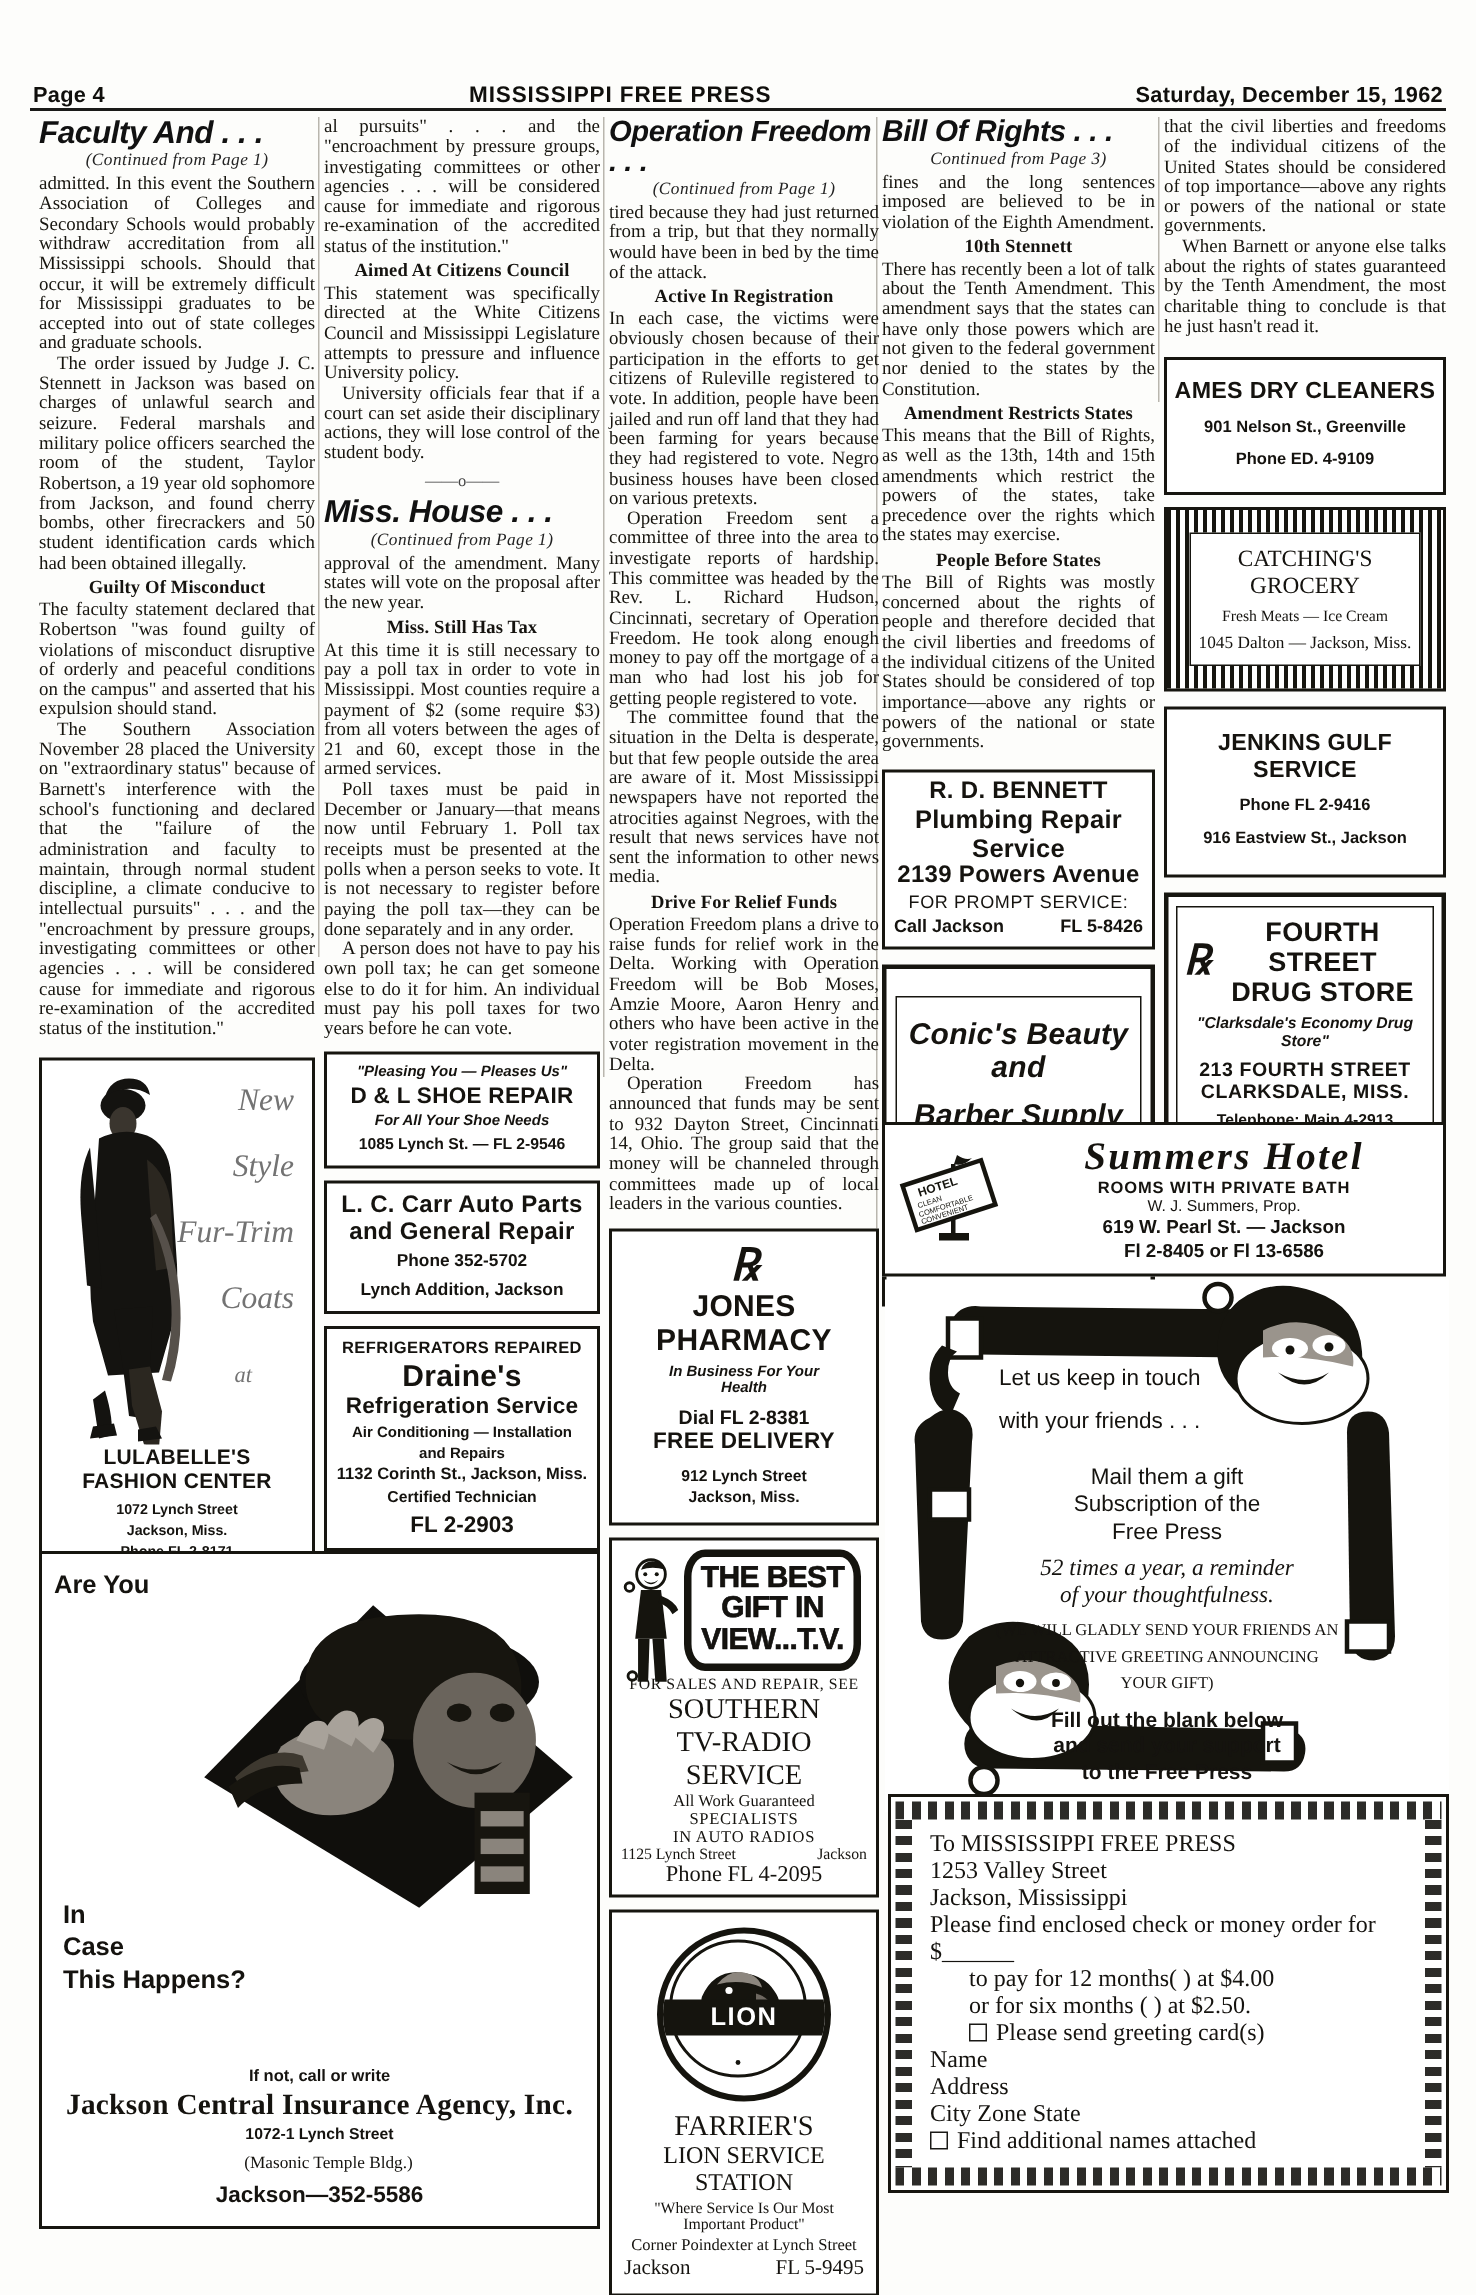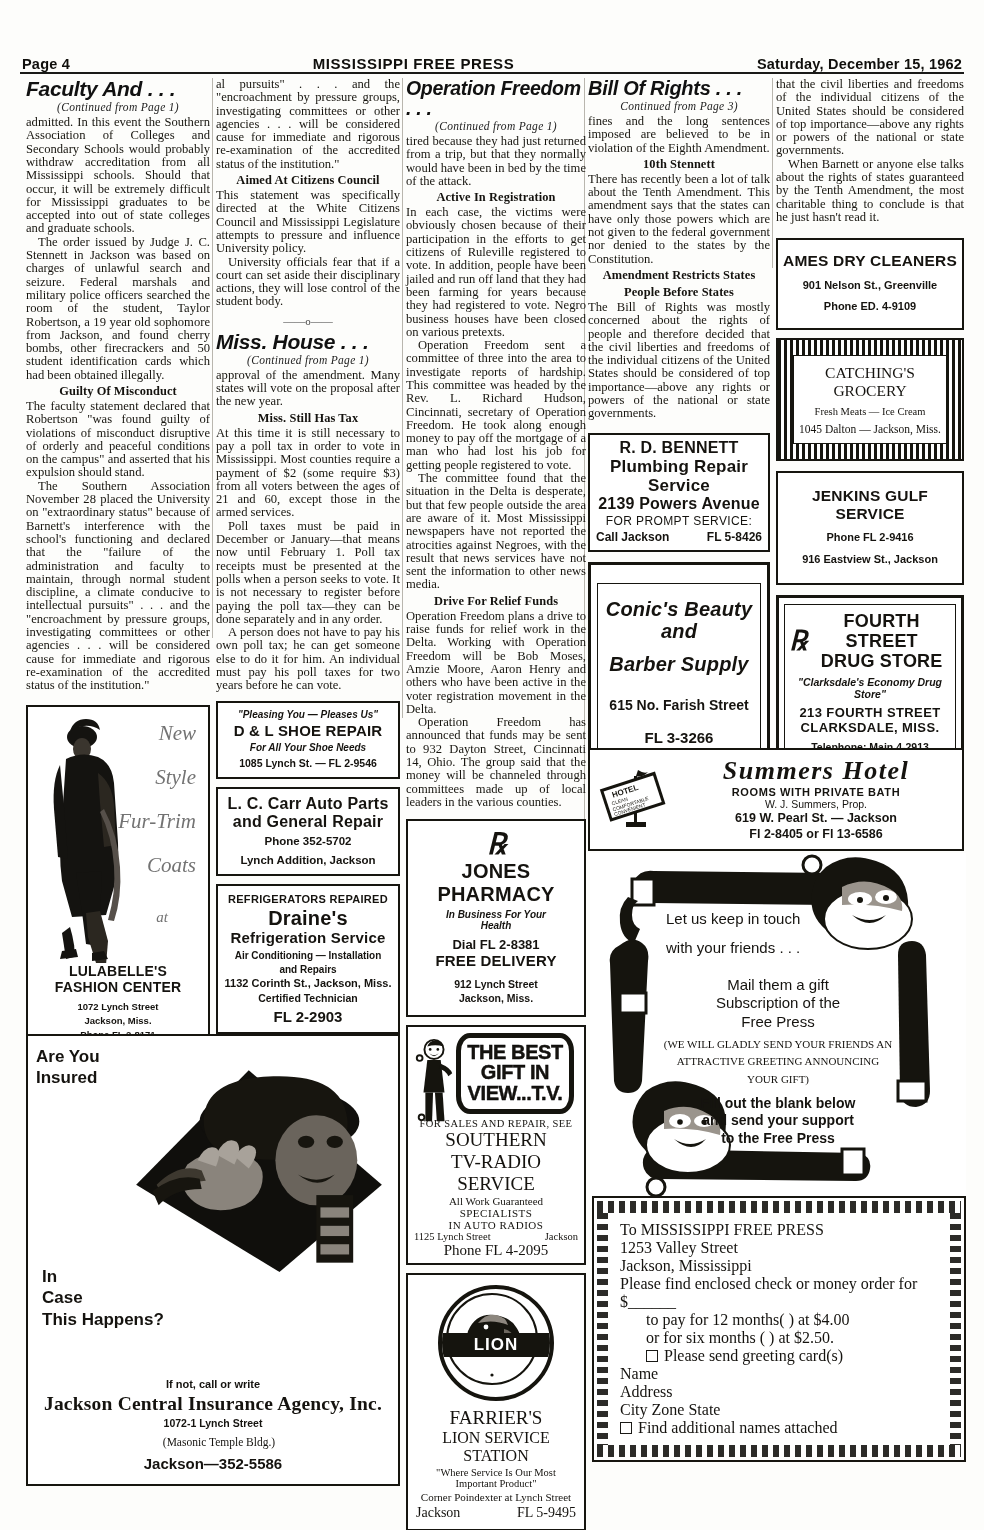--- a/index.html
+++ b/index.html
@@ -248,21 +248,20 @@
       <div class="s1" style="margin-top:3px;font-size:10px;">Air Conditioning — Installation</div>
       <div class="s1" style="font-size:10px;">and Repairs</div>
       <div class="s1" style="font-size:11px;">1132 Corinth St., Jackson, Miss.</div>
       <div class="s1" style="font-size:10.5px;">Certified Technician</div>
       <div class="t2" style="font-size:15px;margin-top:3px;">FL 2-2903</div>
     </div>
   </div>
 
   <div class="insur" style="position:absolute;left:26px;top:1024px;width:374px;height:452px;">
     <div class="ask">Are You</div>
-    <div class="ask">Insured</div>
 
     <svg viewBox="0 0 260 210" width="270" height="215" style="position:absolute;right:4px;top:26px;" aria-hidden="true">
       <g>
         <path d="M10 120 L120 8 L250 120 L150 205 Z" fill="#100f0c"></path>
         <ellipse cx="150" cy="58" rx="78" ry="34" fill="#100f0c"></ellipse>
         <path d="M76 58 q0-42 68-44 q66-2 72 40 q4 26-20 34 q-50 14-96 2 q-24-8-24-32z" fill="#17150f"></path>
         <ellipse cx="186" cy="96" rx="40" ry="44" fill="#6a645c"></ellipse>
         <ellipse cx="176" cy="78" rx="8" ry="6" fill="#17150f"></ellipse>
         <ellipse cx="204" cy="78" rx="8" ry="6" fill="#17150f"></ellipse>
         <path d="M168 110 q18 10 36 0 q-16 16-36 0z" fill="#17150f"></path>
@@ -380,20 +379,21 @@
   </div>
 
   <div class="col c4">
     <div>
       <h2 class="hd-jump" style="font-size:20px;">Bill Of Rights . . .</h2>
       <div class="contd">Continued from Page 3)</div>
       <p class="body-txt" style="text-indent:0">fines and the long sentences imposed are believed to be in violation of the Eighth Amendment.</p>
       <div class="subhd">10th Stennett</div>
       <p class="body-txt">There has recently been a lot of talk about the Tenth Amendment. This amendment says that the states can have only those powers which are not given to the federal government nor denied to the states by the Constitution.</p>
       <div class="subhd">Amendment Restricts States</div>
+      <p class="body-txt">This means that the Bill of Rights, as well as the 13th, 14th and 15th amendments which restrict the powers of the states, take precedence over the rights which the states may exercise.</p>
       <div class="subhd">People Before States</div>
       <p class="body-txt">The Bill of Rights was mostly concerned about the rights of people and therefore decided that the civil liberties and freedoms of the individual citizens of the United States should be considered of top importance—above any rights or powers of the national or state governments.</p>
     </div>
 
     <div class="ad" style="margin-top:12px;padding:4px 4px 5px;">
       <div class="t1" style="font-size:16px;">R. D. BENNETT</div>
       <div class="t1" style="font-size:17px;">Plumbing Repair Service</div>
       <div class="t1" style="font-size:16px;">2139 Powers Avenue</div>
       <div class="s1" style="font-size:12px;letter-spacing:.4px;font-weight:normal;">FOR PROMPT SERVICE:</div>
       <div style="display:flex;justify-content:space-between;padding:0 2px;">
@@ -525,20 +525,24 @@
         <circle cx="66" cy="334" r="9" fill="#fff" stroke="#15140e" stroke-width="3"></circle>
       </g>
     </svg>
     <div class="santa-inner">
       <div class="l1">Let us keep in touch</div>
       <div class="l1">with your friends . . .</div>
       <div class="l2">
         <div>Mail them a gift</div>
         <div>Subscription of the</div>
         <div>Free Press</div>
+      </div>
+      <div class="l3">
+        <div>52 times a year, a reminder</div>
+        <div>of your thoughtfulness.</div>
       </div>
       <div class="l4">
         <div>(WE WILL GLADLY SEND YOUR FRIENDS AN</div>
         <div>ATTRACTIVE GREETING ANNOUNCING</div>
         <div>YOUR GIFT)</div>
       </div>
       <div class="l5">
         <div>Fill out the blank below</div>
         <div>and send your support</div>
         <div>to the Free Press</div>

